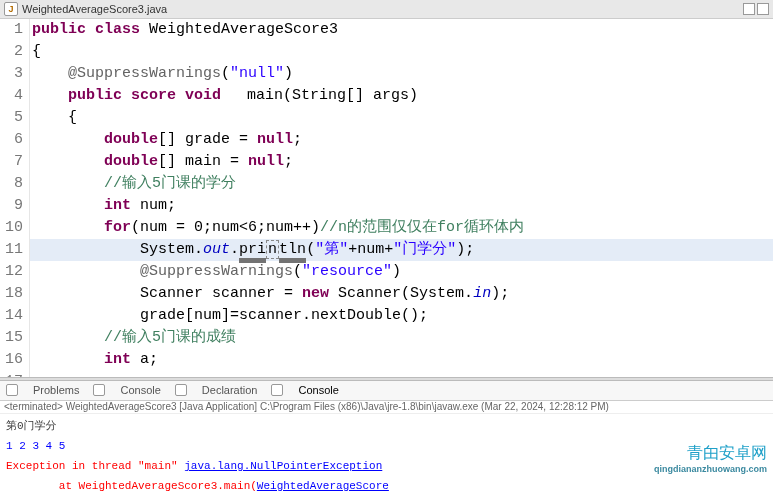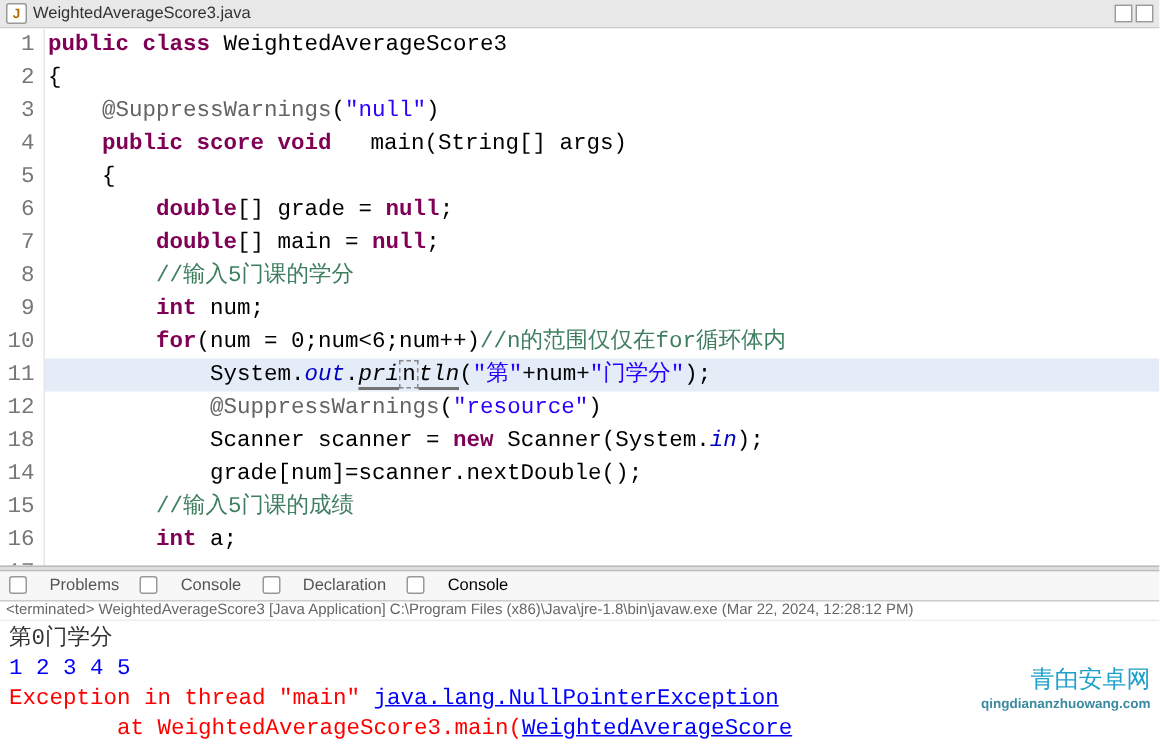--- a/index.html
+++ b/index.html
@@ -16,30 +16,30 @@
 .line { height:22px; line-height:22px; white-space:pre; padding-left:2px; }
 .hl { background:#e4ecf7; }
 .kw { color:#7f0055; font-weight:bold; }
 .typ { color:#000; }
 .mth { color:#000;padding-left:17px; }
 .field { color:#0000c0; font-style:italic; }
 .str { color:#2a00ff; }
 .cmt { color:#3f7f5f; }
 .anno { color:#646464; }
 .punct { color:#000; }
-.underline { border-bottom:2px solid #737373;font-style:italic; }
+.underline { border-bottom:5px solid #737373; }
 .boxed { border:1px dashed #888; padding:0 1px; }
 .divider { height:4px; background:#ddd; border-top:1px solid #bbb; border-bottom:1px solid #bbb; }
 .tabs { height:20px; display:flex; align-items:center; gap:14px; font-family:Segoe UI,Arial,sans-serif; font-size:11px; color:#555; padding-left:6px; border-bottom:1px solid #ccc; background:#f7f7f7; }
 .tabs .tab { display:flex; align-items:center; gap:15px; }
 .tabs .tab.sel { color:#000; }
 .tabs .ticon { width:12px; height:12px; display:inline-block; border:1px solid #999; background:#fff; border-radius:2px; }
 .termline { height:14px; font-family:Segoe UI,Arial,sans-serif; font-size:10px; color:#666; padding-left:4px; display:flex; align-items:center; border-bottom:1px solid #eee; }
 .cjk-garble { filter:blur(0.3px); opacity:.8; }
-.console { font-family:Consolas,"Courier New",monospace; font-size:15px; padding:2px 4px 4px 6px; }
+.console { font-family:Consolas,"Courier New",monospace; font-size:11px; padding:2px 4px 4px 6px; }
 .console .out-blue { color:#0000ff; }
 .console .err-red { color:#ff0000; }
 .console .link { color:#0000ff; text-decoration:underline; }
 .console .row { line-height:20px; white-space:pre; }
 .watermark { position:absolute; right:6px; bottom:26px; font-family:Microsoft YaHei,Arial,sans-serif; font-size:16px; color:#1fa0c8; text-align:right; pointer-events:none; }
 .watermark .small { font-size:9px; color:#3c8aa0; display:block;font-weight:bold; }
 </style>
 </head>
 <body>
 

